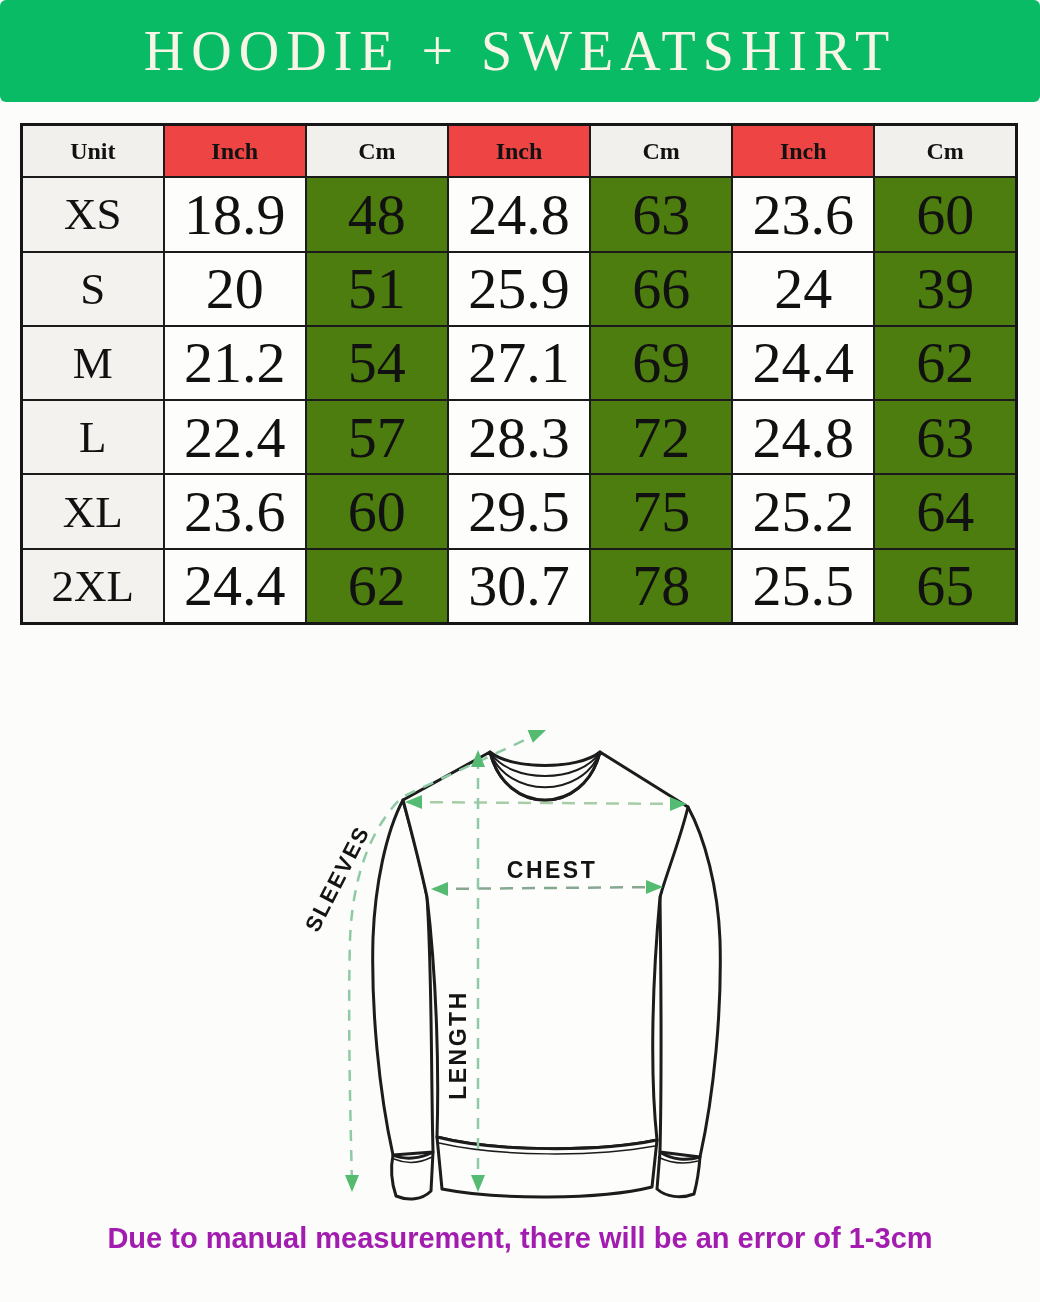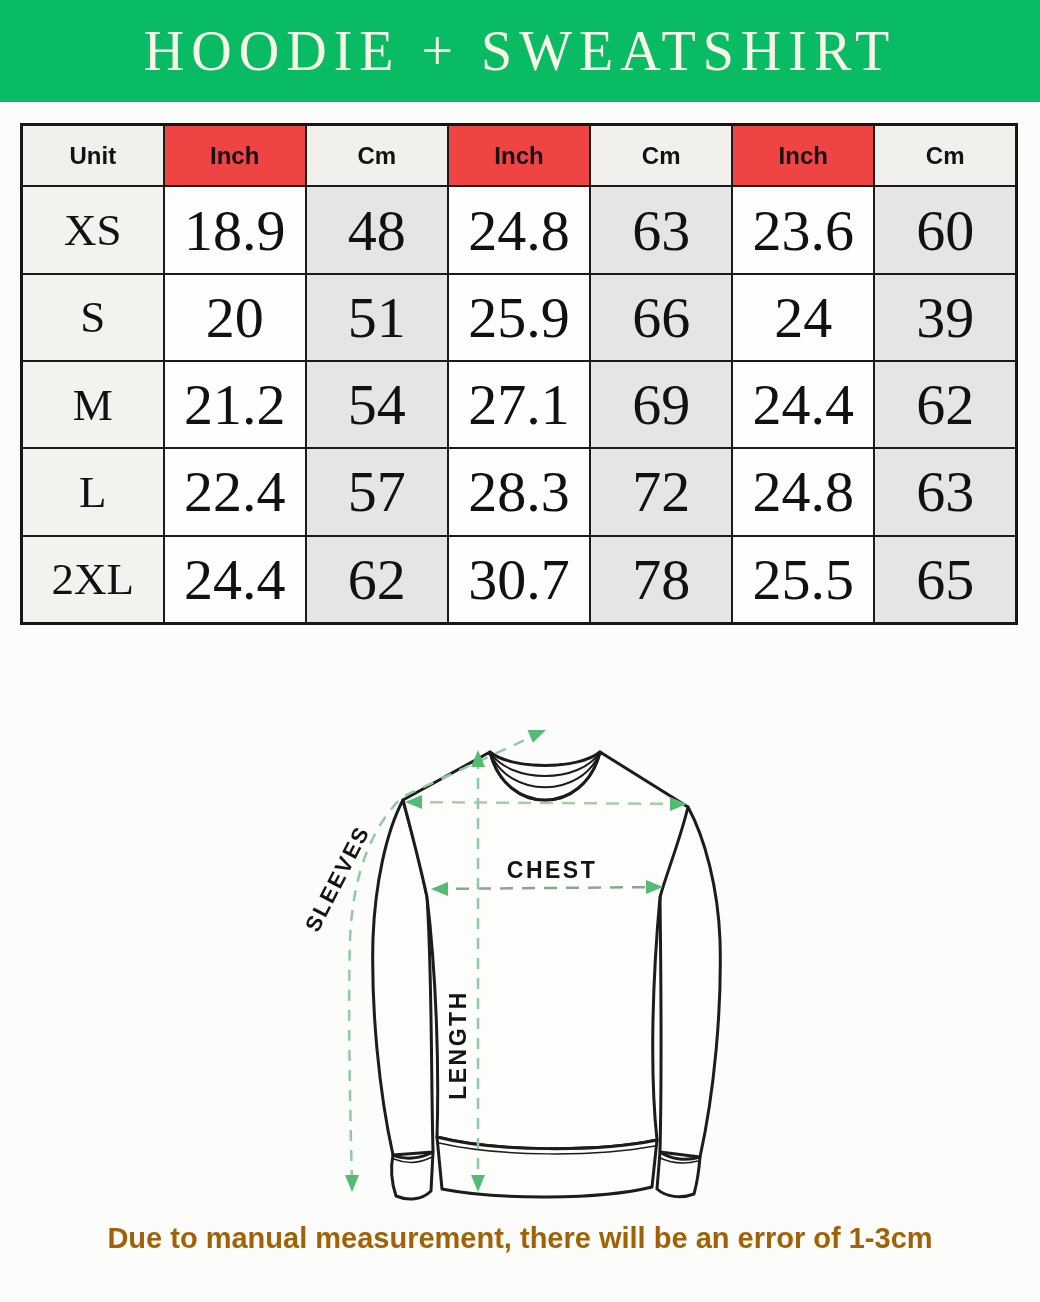--- a/index.html
+++ b/index.html
@@ -4,66 +4,66 @@
 <style>
   html,body{margin:0;padding:0;}
   body{
     width:1040px;height:1302px;position:relative;overflow:hidden;
     background:#fcfcfa;
     font-family:"Liberation Sans",sans-serif;
   }
   
   .banner{
     position:absolute;left:0;top:0;width:1040px;height:102px;
-    background:#0abb65;display:flex;align-items:center;justify-content:center;
+    background:#0abb65;display:flex;align-items:center;justify-content:center;border-radius:6px;
   }
   .banner-title{
     font-family:"Liberation Serif","DejaVu Serif",serif;
     font-size:56px;font-weight:400;letter-spacing:7px;
     color:#f8f4e6;white-space:nowrap;
   }
   
   .size-table{
     position:absolute;left:20px;top:123px;width:998px;height:502px;
     border-collapse:collapse;table-layout:fixed;
     border:3px solid #161616;
   }
   .size-table td{
     border:2px solid #1b1b1b;text-align:center;vertical-align:middle;
     padding:0;overflow:hidden;
   }
   .size-table col{width:14.28%;}
   tr.group-row{height:57px;}
-  tr.unit-row{height:49px;}
+  tr.unit-row{height:49px;font-family:Liberation Serif, serif;}
   tr.data-row{height:38px;}
   .group-row td{
     background:#f1f0ec;font-weight:bold;font-size:22px;color:#121212;
     letter-spacing:.5px;
   }
   .unit-row td{
     font-weight:bold;font-size:24px;color:#121212;background:#ef4444;
   }
   .unit-row td.shade{background:#f1f0ec;}
   .data-row td{
     font-family:"Liberation Serif","DejaVu Serif",serif;
     font-size:58px;color:#111;background:#fdfdfc;
   }
-  .data-row td.shade{background:#e5e5e5;}
+  .data-row td.shade{background:#4d7c0f;}
   .data-row td.size-cell{background:#f3f2ee;font-size:45px;}
   
   .diagram{
     position:absolute;left:290px;top:700px;width:500px;height:540px;
   }
   .diagram text{
     font-family:"Liberation Sans",sans-serif;font-weight:bold;fill:#141414;
   }
   
   .note{
     position:absolute;left:0;top:1222px;width:1040px;
-    text-align:center;font-weight:bold;font-size:29px;color:#a16207;
+    text-align:center;font-weight:bold;font-size:29px;color:#a21caf;
     letter-spacing:0px;
   }
 </style>
 </head>
 <body>
 
 <div class="banner">
   <div class="banner-title">HOODIE + SWEATSHIRT</div>
 </div>
 
@@ -118,20 +118,29 @@
   <tr class="data-row">
     <td class="size-cell">L</td>
     <td>22.4</td>
     <td class="shade">57</td>
     <td>28.3</td>
     <td class="shade">72</td>
     <td>24.8</td>
     <td class="shade">63</td>
   </tr>
   <tr class="data-row">
+    <td class="size-cell">XL</td>
+    <td>23.6</td>
+    <td class="shade">60</td>
+    <td>29.5</td>
+    <td class="shade">75</td>
+    <td>25.2</td>
+    <td class="shade">64</td>
+  </tr>
+  <tr class="data-row">
     <td class="size-cell">2XL</td>
     <td>24.4</td>
     <td class="shade">62</td>
     <td>30.7</td>
     <td class="shade">78</td>
     <td>25.5</td>
     <td class="shade">65</td>
   </tr>
   </tbody>
 </table>

